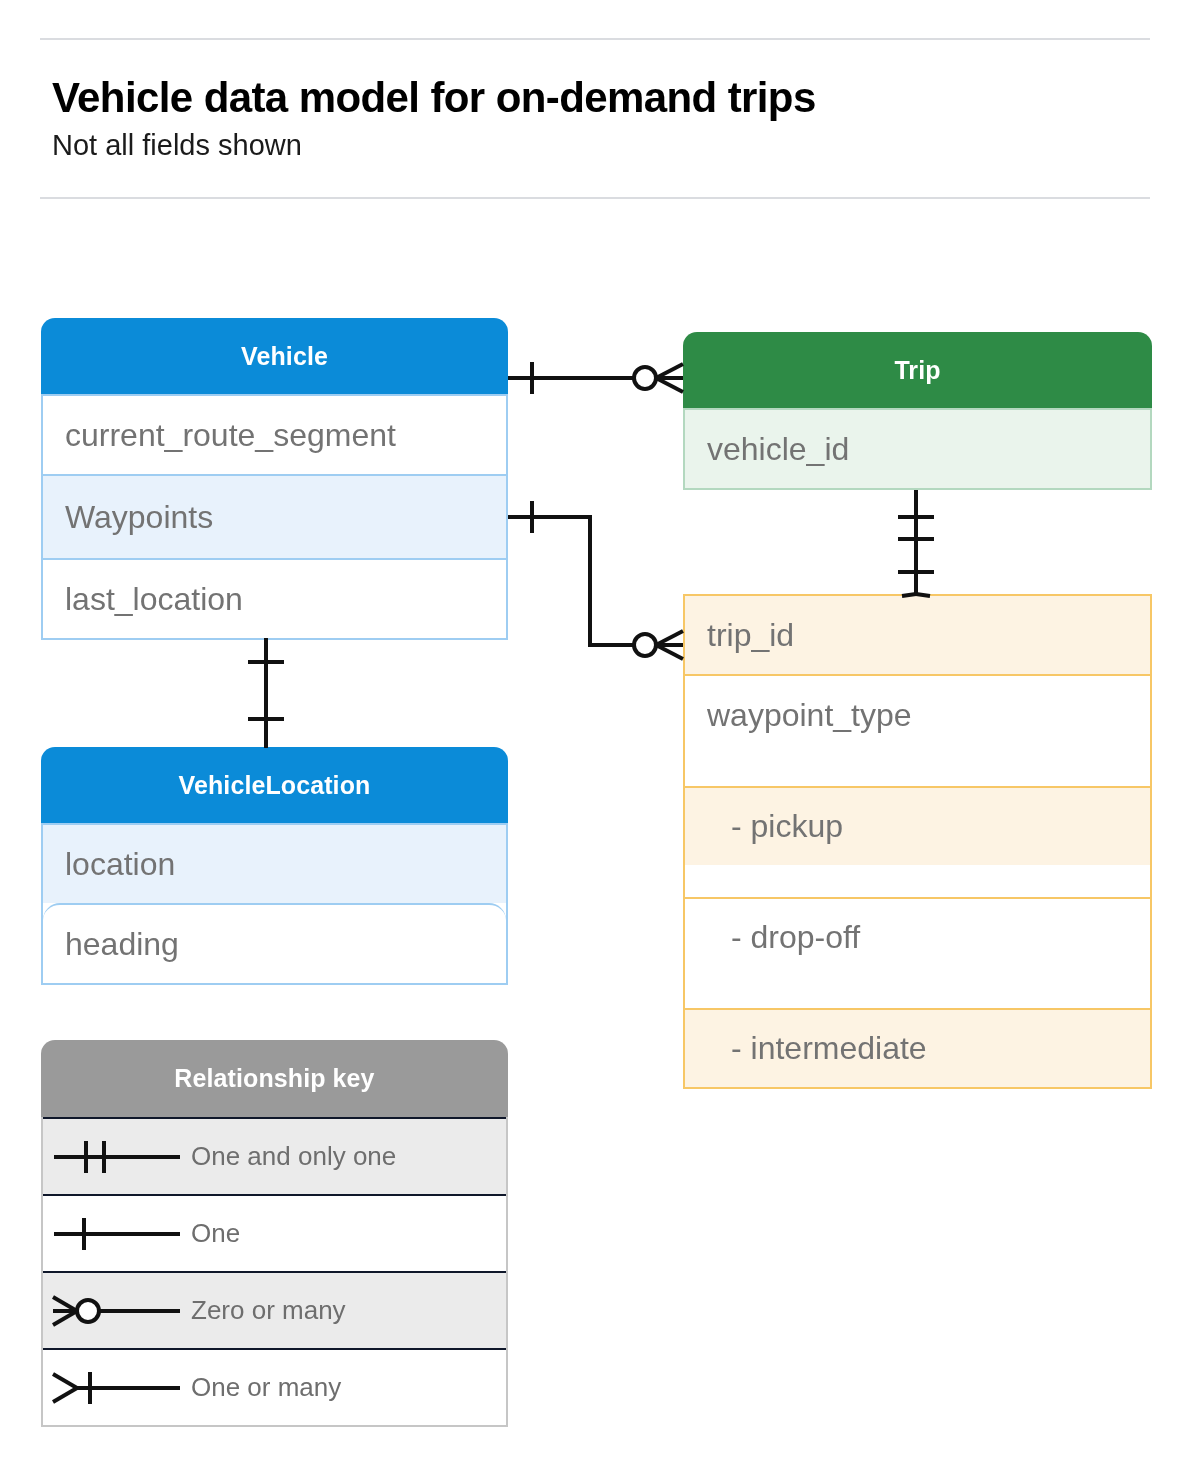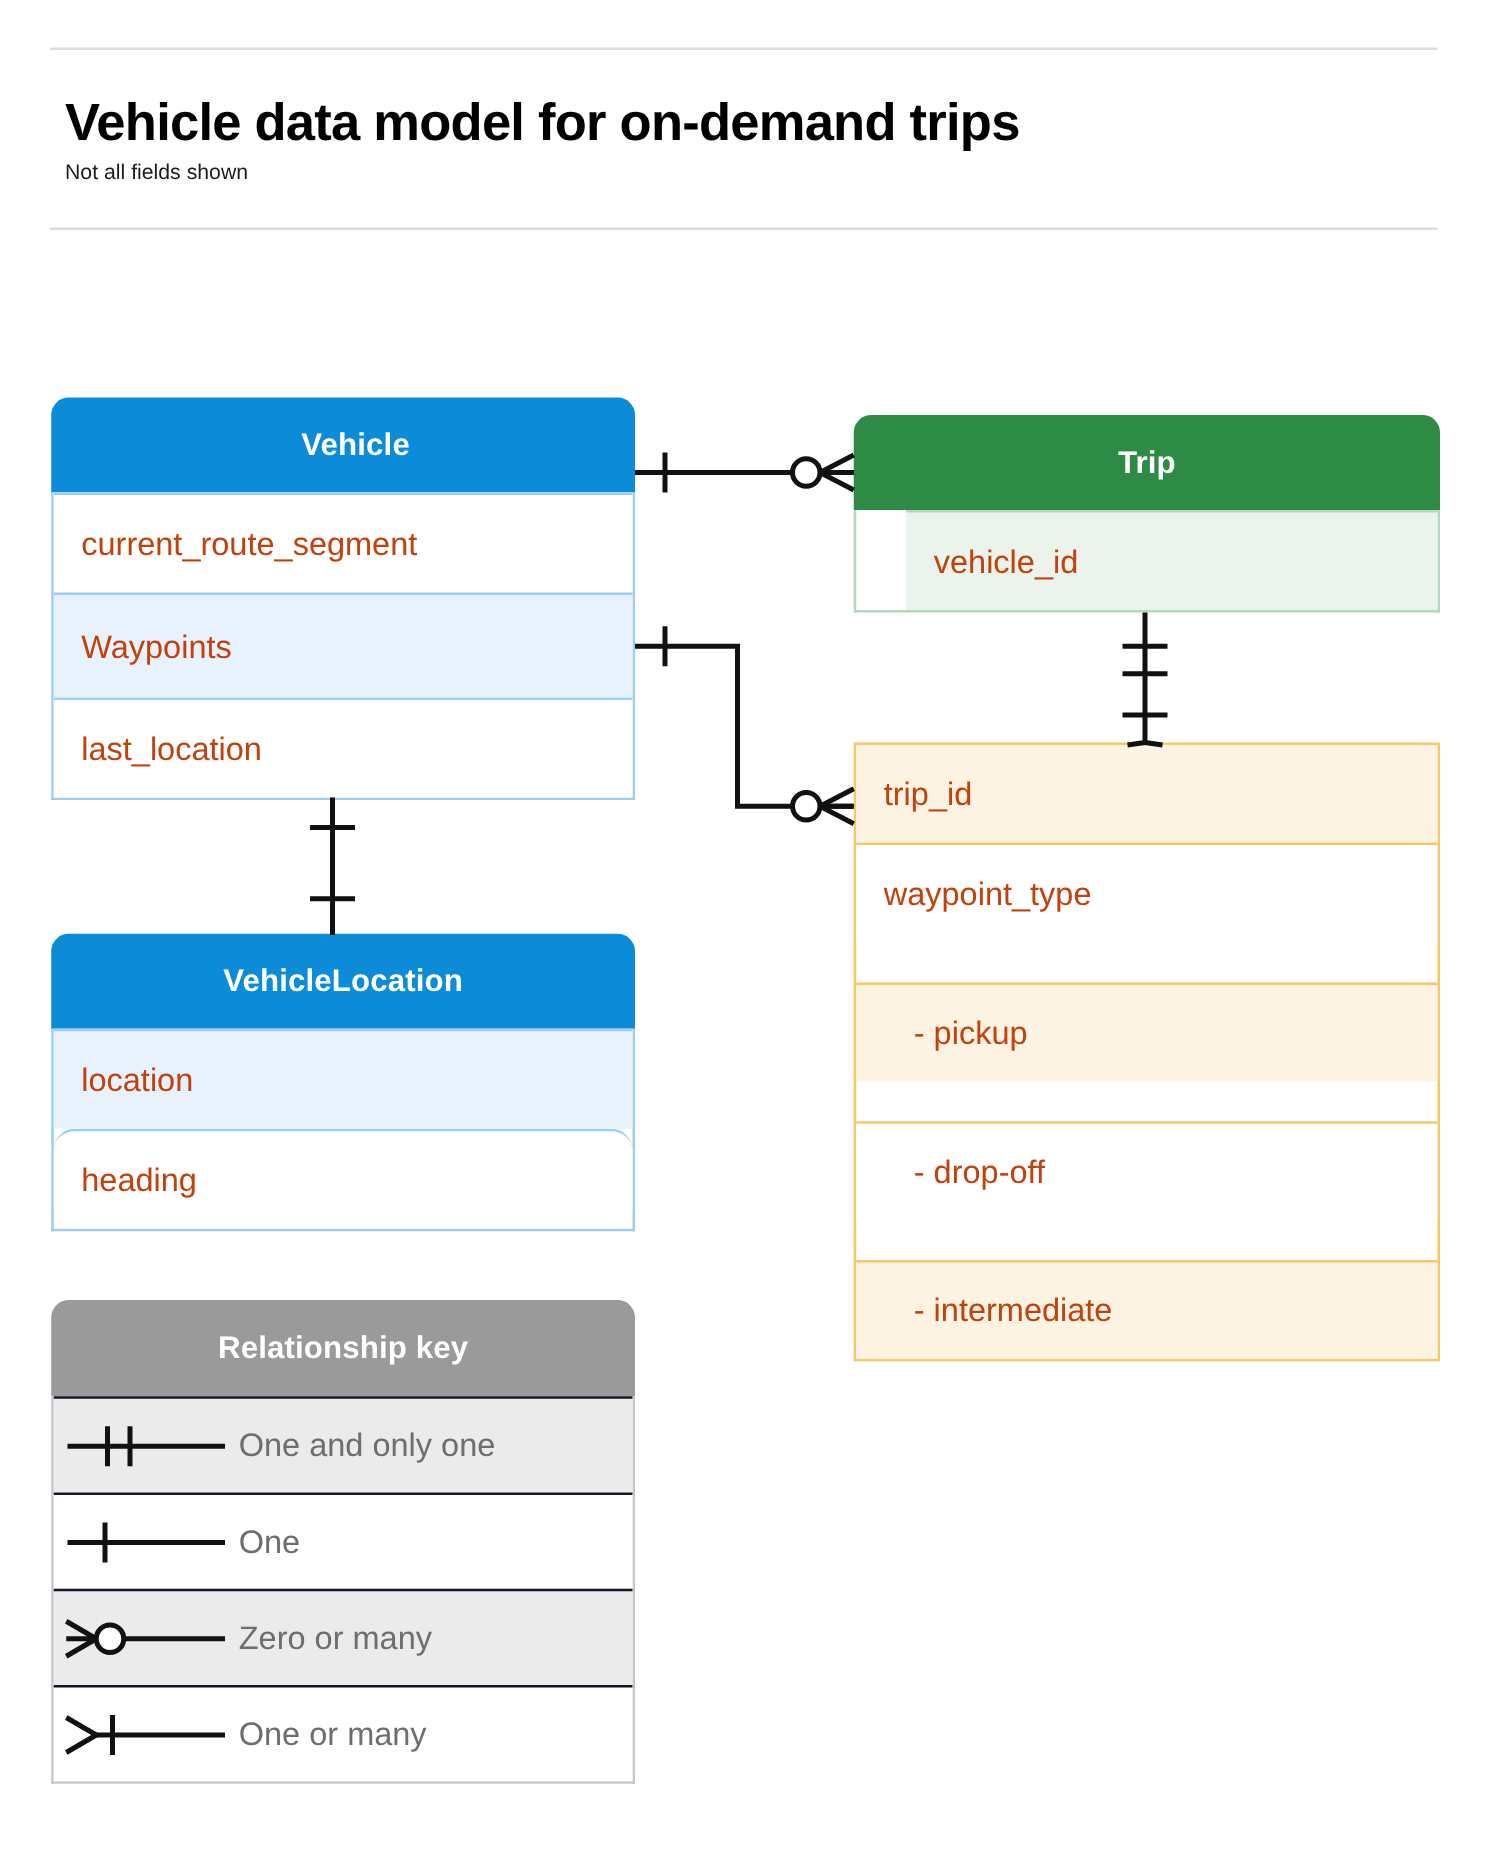--- a/index.html
+++ b/index.html
@@ -29,21 +29,21 @@
   }
   #page-title {
     font-size: 42px;
     font-weight: bold;
     color: #000000;
     letter-spacing: -0.6px;
     margin: 36px 0 0 12px;
     line-height: 1.05;
   }
   #page-subtitle {
-    font-size: 17px;
+    font-size: 29px;
     color: #1b1b1b;
     margin: 8px 0 0 12px;
     line-height: 1.2;
   }
   #rule-bottom-wrap {
     margin-top: 34px;
   }
 
   
   .entity {
@@ -63,40 +63,40 @@
   }
   .entity-rows {
     box-sizing: border-box;
     border-style: solid;
     border-width: 0 2px 2px 2px;
   }
   .entity-row {
     box-sizing: border-box;
     display: flex;
     align-items: center;
-    font-size: 26px;
-    color: #c2410c;
+    font-size: 32px;
+    color: #737373;
     padding-left: 22px;
     border-top: 2px solid transparent;
   }
   .entity-row.enum {
     padding-left: 46px;
     margin-top: 32px;
   }
 
   
   .blue .entity-header { background: #0b8bd8; }
   .blue .entity-rows   { border-color: #9ecdf2; }
   .blue .entity-row    { border-top-color: #9ecdf2; background: #ffffff; }
   .blue .entity-row.alt{ background: #e8f2fc; }
 
   
   .green .entity-header { background: #2e8b46; }
   .green .entity-rows   { border-color: #b3d8bf; }
-  .green .entity-row    { border-top-color: #b3d8bf; background: #ffffff; margin-left: 40px; }
+  .green .entity-row    { border-top-color: #b3d8bf; background: #ffffff; }
   .green .entity-row.alt{ background: #eaf4ec; }
 
   
   .orange .entity-header { background: #f7981d; }
   .orange .entity-rows   { border-color: #f6c濃; }
   .orange .entity-rows   { border-color: #f7c766; }
   .orange .entity-row    { border-top-color: #f7c766; background: #ffffff; }
   .orange .entity-row.alt{ background: #fdf3e3; }
 
   

